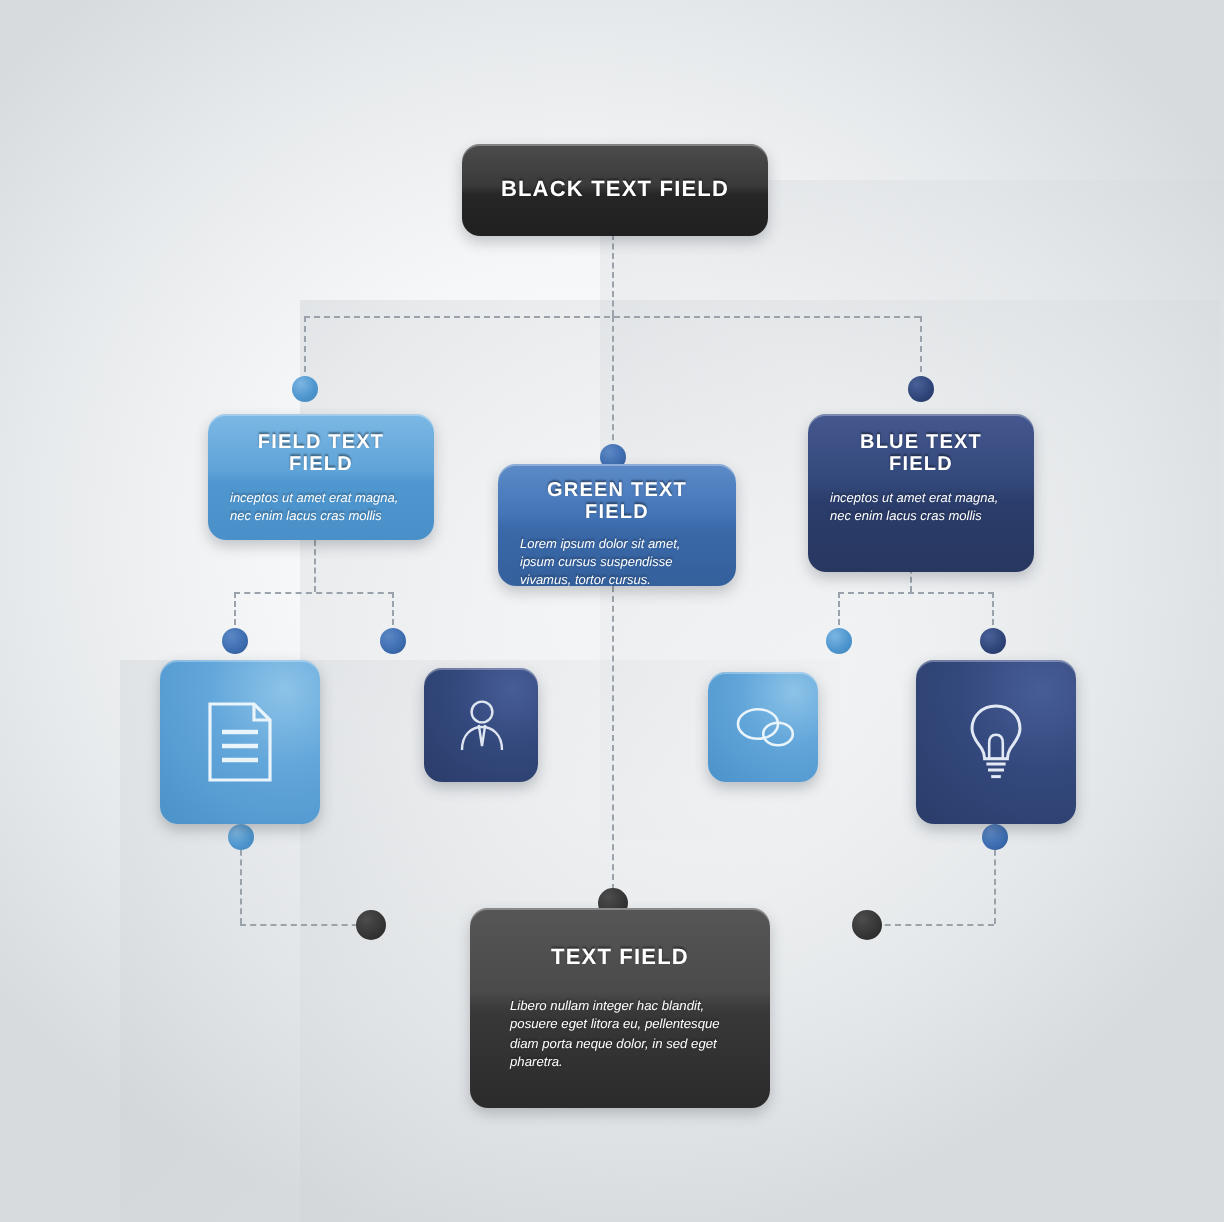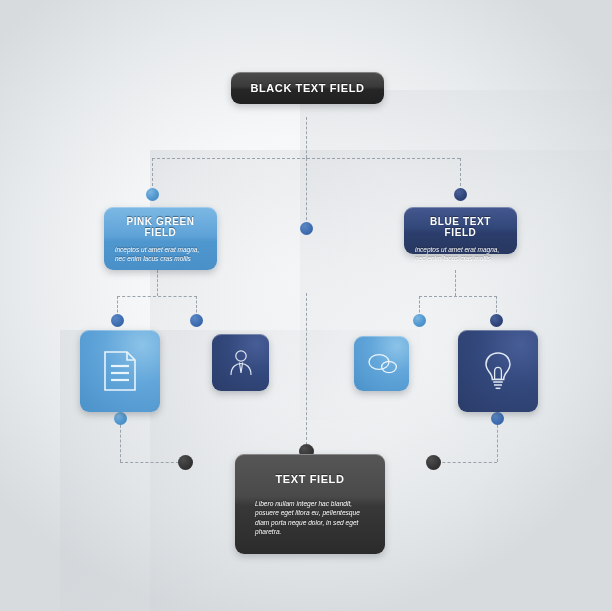--- a/index.html
+++ b/index.html
@@ -116,31 +116,35 @@
   <div class="ln lv" style="left:120px;top:420px;height:42px;"></div>
   <div class="ln lh" style="left:120px;top:462px;width:64px;"></div>
   <div class="dot blue-l" style="left:114px;top:412px;width:13px;height:13px;"></div>
   <div class="dot dark" style="left:178px;top:455px;width:15px;height:15px;"></div>
 
   <div class="ln lv" style="left:497px;top:420px;height:42px;"></div>
   <div class="ln lh" style="left:432px;top:462px;width:65px;"></div>
   <div class="dot blue-m" style="left:491px;top:412px;width:13px;height:13px;"></div>
   <div class="dot dark" style="left:426px;top:455px;width:15px;height:15px;"></div>
 
-  <div class="box black-box" style="left:231px;top:72px;width:153px;height:32px;display:flex;align-items:center;justify-content:center;">
+  <div class="box black-box" style="left:231px;top:72px;width:153px;height:46px;display:flex;align-items:center;justify-content:center;">
     <span class="title" style="font-size:11px;">BLACK TEXT FIELD</span>
   </div>
 
   <div class="box lightblue-box" style="left:104px;top:207px;width:113px;height:63px;padding:9px 11px 0 11px;">
-    <div class="title" style="font-size:10px;">PINK GREEN FIELD</div>
+    <div class="title" style="font-size:10px;">FIELD TEXT FIELD</div>
     <div class="body" style="font-size:6.5px;margin-top:7px;">inceptos ut amet erat magna, nec enim lacus cras mollis</div>
   </div>
 
+  <div class="box mid-box" style="left:249px;top:232px;width:119px;height:61px;padding:8px 11px 0 11px;">
+    <div class="title" style="font-size:10px;">GREEN TEXT FIELD</div>
+    <div class="body" style="font-size:6.5px;margin-top:6px;">Lorem ipsum dolor sit amet, ipsum cursus suspendisse vivamus, tortor cursus.</div>
+  </div>
 
-  <div class="box navy-box" style="left:404px;top:207px;width:113px;height:47px;padding:9px 11px 12px 11px;">
+  <div class="box navy-box" style="left:404px;top:207px;width:113px;height:79px;padding:9px 11px 12px 11px;">
     <div class="title" style="font-size:10px;">BLUE TEXT FIELD</div>
     <div class="body" style="font-size:6.5px;margin-top:7px;">inceptos ut amet erat magna, nec enim lacus cras mollis</div>
   </div>
 
   <div class="tile lb" style="left:80px;top:330px;width:80px;height:82px;">
     <span>
       <svg width="36" height="42" viewBox="0 0 36 42">
         <path d="M3 2 H25 L33 10 V40 H3 Z" fill="none" stroke="#eaf4fb" stroke-width="1.6"></path>
         <path d="M25 2 V10 H33" fill="none" stroke="#eaf4fb" stroke-width="1.6"></path>
         <line x1="9" y1="16" x2="27" y2="16" stroke="#eaf4fb" stroke-width="2.2"></line>

